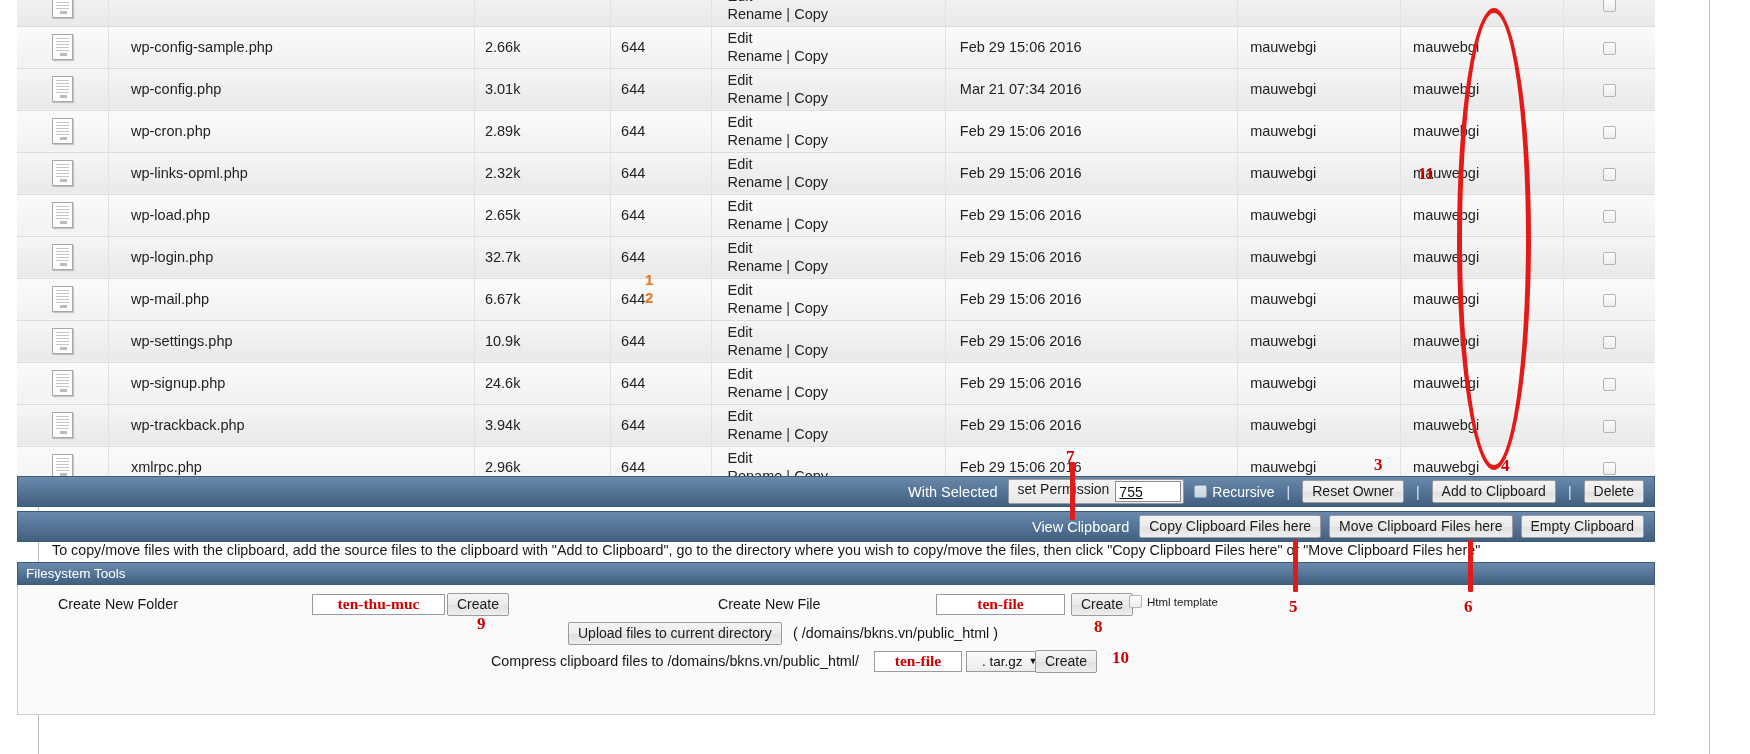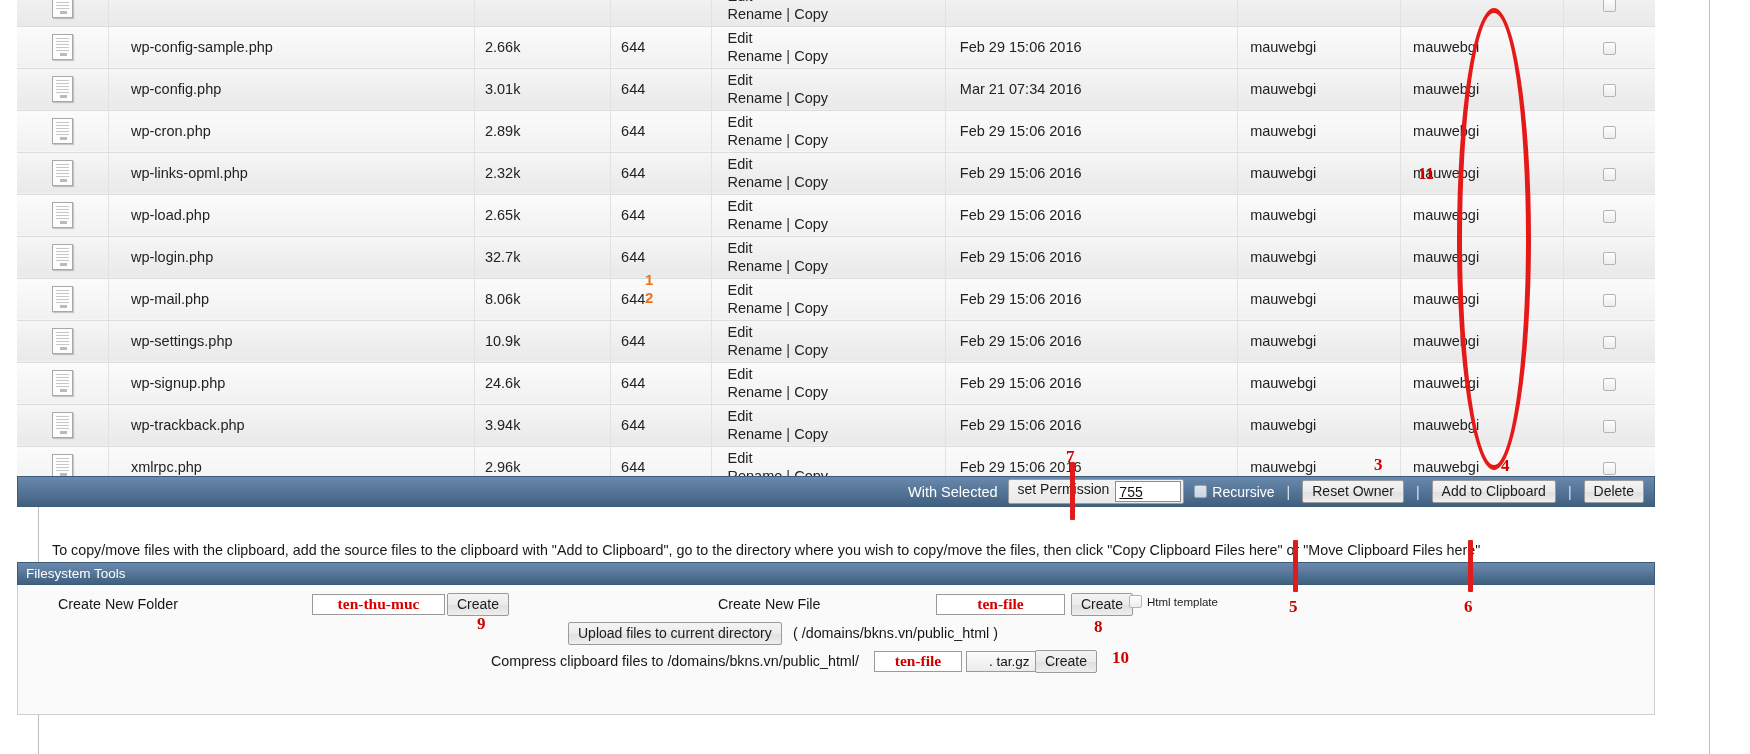--- a/index.html
+++ b/index.html
@@ -201,21 +201,21 @@
     background:#ffffff;
     height:21px;
     display:flex; align-items:center; justify-content:center;
     padding: 0 10px;
   }
   .sel {
     border:1px solid #9a9a9a;
     background: linear-gradient(to bottom,#fcfcfc,#ebebeb);
     height:21px;
     display:flex; align-items:center;
-    padding: 0 22px;
+    padding: 0 15px;
     font-size:13.5px; color:#111;
   }
   .sel .caret { margin-left:6px; font-size:9px; }
 
   .htmltmpl { display:flex; align-items:center; margin-left:8px; font-size:11.5px; color:#222;}
   .htmltmpl .chk { margin-right:5px; }
 
   
   .ann {
     position:absolute;
@@ -343,21 +343,21 @@
             <span class="act-line"><span>Rename</span> <span class="sep">|</span> <span>Copy</span></span>
           </td>
           <td class="c-date">Feb 29 15:06 2016</td>
           <td class="c-owner">mauwebgi</td>
           <td class="c-group">mauwebgi</td>
           <td class="c-check"><span class="chk"></span></td>
         </tr>
         <tr class="alt">
           <td class="c-icon"><span class="doc-icon"></span></td>
           <td class="c-name">wp-mail.php</td>
-          <td class="c-size">8.06k</td>
+          <td class="c-size">6.67k</td>
           <td class="c-perm">644</td>
           <td class="c-act">
             <span class="act-line">Edit</span>
             <span class="act-line"><span>Rename</span> <span class="sep">|</span> <span>Copy</span></span>
           </td>
           <td class="c-date">Feb 29 15:06 2016</td>
           <td class="c-owner">mauwebgi</td>
           <td class="c-group">mauwebgi</td>
           <td class="c-check"><span class="chk"></span></td>
         </tr>
@@ -434,20 +434,26 @@
     </label>
 
     <span class="pipe">|</span>
     <button class="btn">Reset Owner</button>
     <span class="pipe">|</span>
     <button class="btn">Add to Clipboard</button>
     <span class="pipe">|</span>
     <button class="btn">Delete</button>
   </div>
 
+  <div class="bluebar" id="bar-clipboard">
+    <span class="bar-label">View Clipboard</span>
+    <button class="btn" style="margin-right:8px">Copy Clipboard Files here</button>
+    <button class="btn" style="margin-right:8px">Move Clipboard Files here</button>
+    <button class="btn">Empty Clipboard</button>
+  </div>
 
   <div class="instructions">To copy/move files with the clipboard, add the source files to the clipboard with "Add to Clipboard", go to the directory where you wish to copy/move the files, then click "Copy Clipboard Files here" or "Move Clipboard Files here"</div>
 
   <div class="fs-header">
     <span>Filesystem Tools</span>
   </div>
 
   <div class="fs-body">
 
     <div class="fs-row" id="fs-row1">

